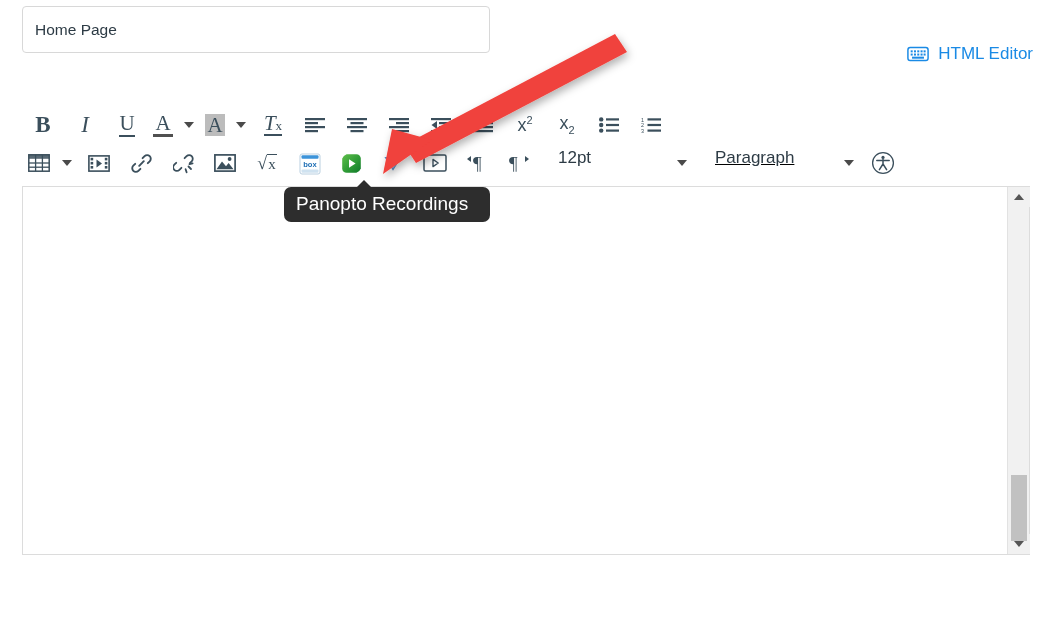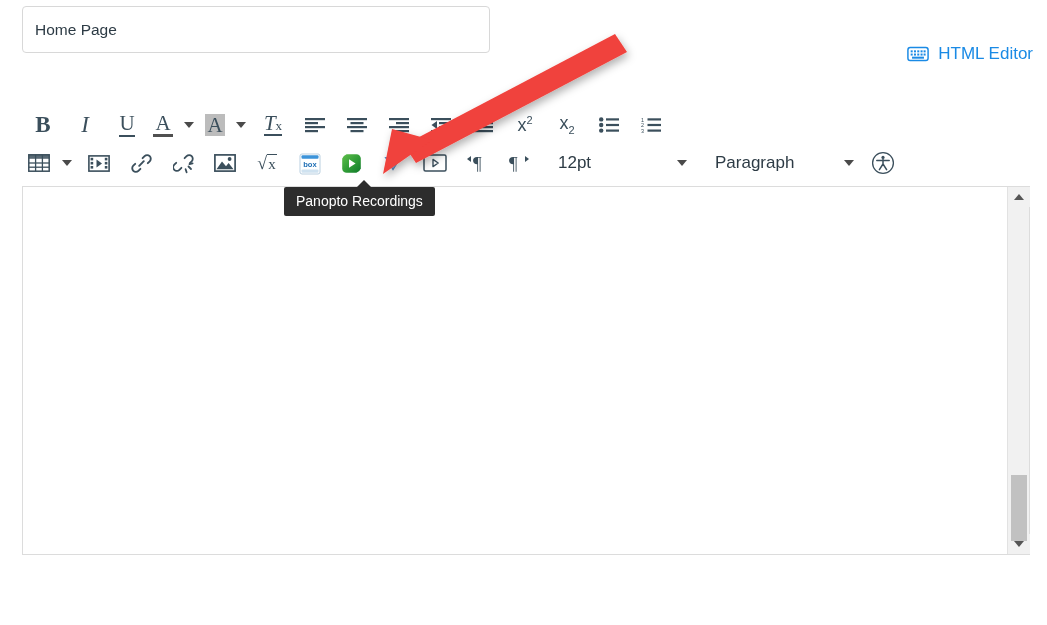--- a/index.html
+++ b/index.html
@@ -75,21 +75,21 @@
     font-size: 21px; font-weight: 400; line-height: 1;
     color: #3b4f5c; font-family: "Liberation Serif", serif;
     padding: 1px 2px 0 2px;
   }
   .colorA.underline-dark { border-bottom: 3px solid #505050; }
   .colorA.hl { background: #bcbcbc; }
 
   
   .sel {
     position: relative;
-    display: flex; align-items: center;
+    display: flex; 
     height: 30px;
     cursor: pointer;
   }
   .sel-label { font-size: 17px; color: #2d3b45; white-space: nowrap; }
   .sel .caret { position: absolute; right: 6px; top: 12px; }
 
   
   .editor-box {
     position: absolute; left: 22px; top: 186px;
     width: 1008px; height: 369px;
@@ -129,23 +129,23 @@
     position: absolute; left: 3px; width: 16px;
     top: 268px; height: 66px;
     background: #c1c1c1;
   }
 
   
   .tooltip {
     position: absolute; left: 284px; top: 187px;
     background: #2d2d2d;
     color: #fff;
-    font-size: 14px;
-    padding: 6px 12px 7px 12px;
-    border-radius: 2px;
+    font-size: 19px;
+    padding: 6px 22px 7px 12px;
+    border-radius: 7px;
     white-space: nowrap;
     z-index: 30;
   }
   .tooltip-arrow {
     position: absolute; left: 72px; top: -7px;
     width: 0; height: 0;
     border-left: 8px solid transparent;
     border-right: 8px solid transparent;
     border-bottom: 8px solid #2d2d2d;
   }
@@ -455,21 +455,21 @@
             <path d="M21 6 L17 3 L17 9 Z" fill="#3b4f5c"></path>
           </svg>
         </span>
       </button>
 
       <div class="sel" style="width:135px; margin-left:18px;">
         <span class="sel-label">12pt</span>
         <span class="caret"></span>
       </div>
 
-      <div class="sel" style="width:145px; margin-left:22px;">
+      <div class="sel" style="width:145px; margin-left:22px;text-decoration:underline;">
         <span class="sel-label">Paragraph</span>
         <span class="caret"></span>
       </div>
 
       <button class="tb-btn w1" style="margin-left:2px;">
         <span>
           <svg width="24" height="24" viewBox="0 0 24 24">
             <circle cx="12" cy="12" r="10.4" fill="none" stroke="#3b4f5c" stroke-width="1.3"></circle>
             <circle cx="12" cy="6.4" r="1.6" fill="#3b4f5c"></circle>
             <path d="M12 8.6 L12 13 M5.8 9.6 L18.2 9.6 M12 13 L8.4 18.6 M12 13 L15.6 18.6" stroke="#3b4f5c" stroke-width="1.5" stroke-linecap="round" fill="none"></path>

